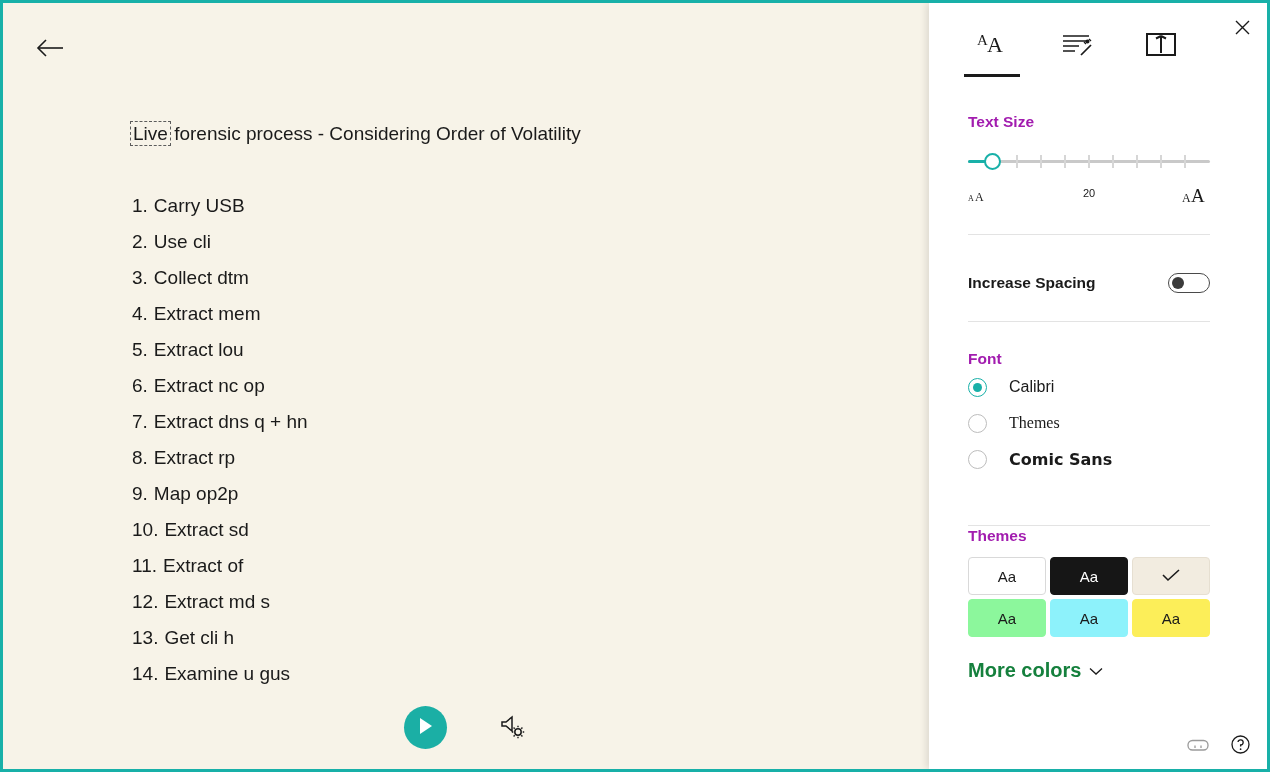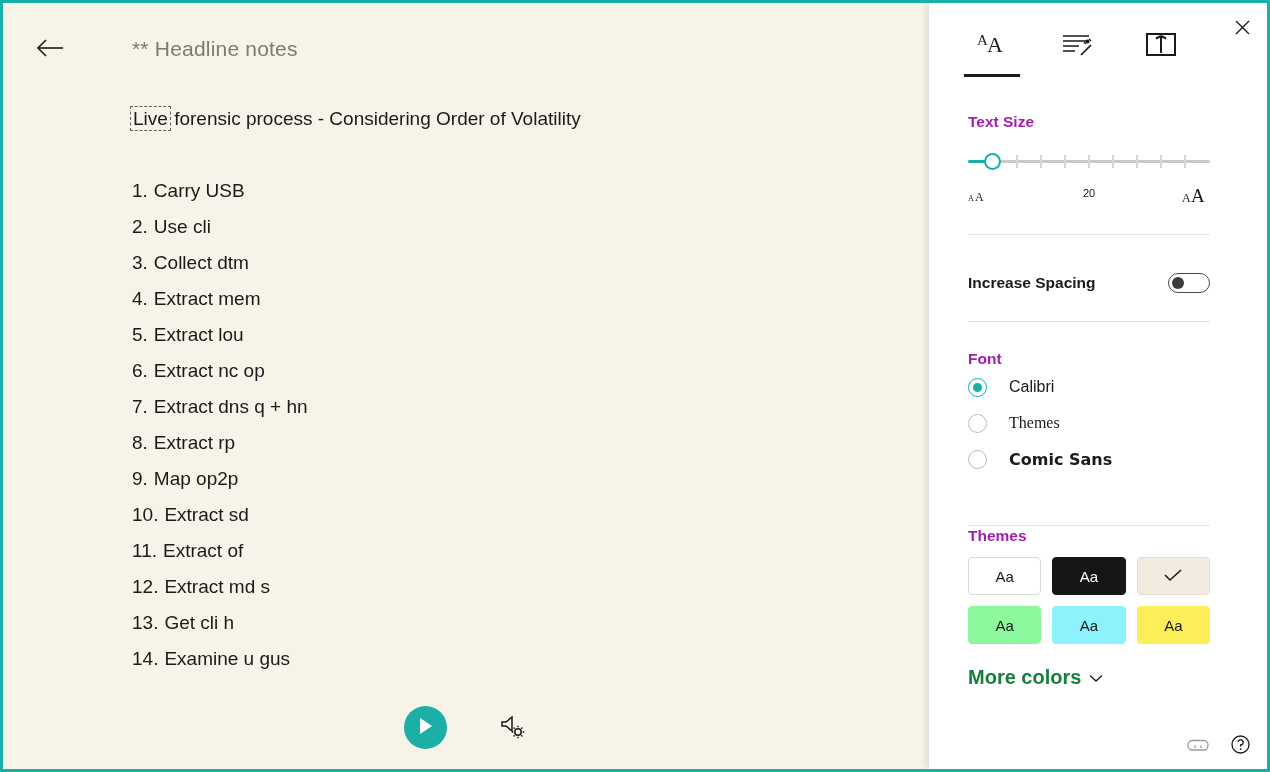--- a/index.html
+++ b/index.html
@@ -54,20 +54,21 @@
     left: 129px; top: 100px;
     width: 740px;
     color: #1a1a1a;
   }
 
   #lead-line {
     font-size: 19px;
     line-height: 32px;
     white-space: nowrap;
     margin-bottom: 38px;
+    margin-top: 15px;
   }
 
   .word-highlight {
     outline: 1px dashed #5c5c5c;
     outline-offset: 1px;
     padding: 0 1px;
   }
 
   #ordered-list { list-style: none; }
 
@@ -293,21 +294,21 @@
   .font-calibri { font-family: "Liberation Sans", sans-serif; }
   .font-sitka   { font-family: "Liberation Serif", serif; }
   .font-comic   { font-family: "DejaVu Sans", sans-serif; font-weight: bold; }
 
   
   #themes-section { top: 524px; }
 
   #theme-grid {
     display: grid;
     grid-template-columns: repeat(3, 1fr);
-    gap: 11px;
+    gap: 4px;
     margin-top: 12px;
   }
 
   .theme-swatch {
     height: 38px;
     border-radius: 4px;
     display: flex;
     align-items: center;
     justify-content: center;
     font-size: 15px;
@@ -350,21 +351,20 @@
 
     <button id="back-button">
       <span>
         <svg width="30" height="22" viewBox="0 0 30 22" fill="none" stroke="#1a1a1a" stroke-width="1.6">
           <path d="M28 11 H3"></path>
             <path d="M11 3 L3 11 L11 19"></path>
         </svg>
       </span>
     </button>
 
-    <div id="doc-title">** Headline notes</div>
 
     <div id="doc-body">
 
       <div id="lead-line"><span class="word-highlight">Live</span><span> forensic process - Considering Order of Volatility</span></div>
 
       <ol id="ordered-list">
         <li><span class="li-num">1.</span><span>Carry USB</span></li>
         <li><span class="li-num">2.</span><span>Use cli</span></li>
         <li><span class="li-num">3.</span><span>Collect dtm</span></li>
         <li><span class="li-num">4.</span><span>Extract mem</span></li>

